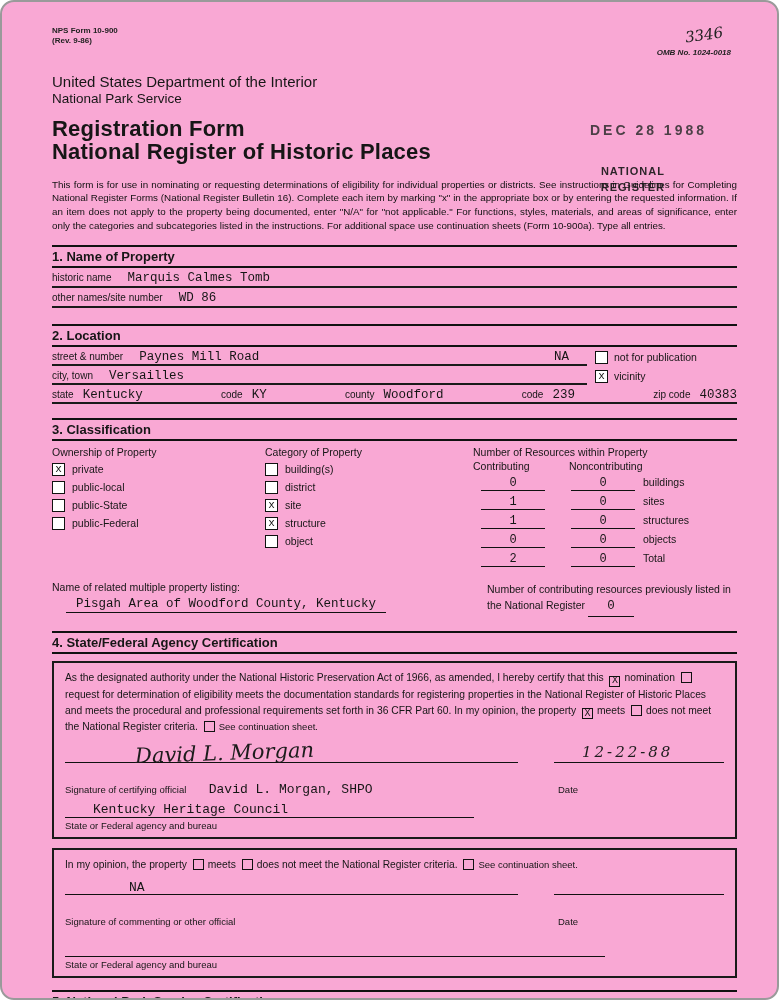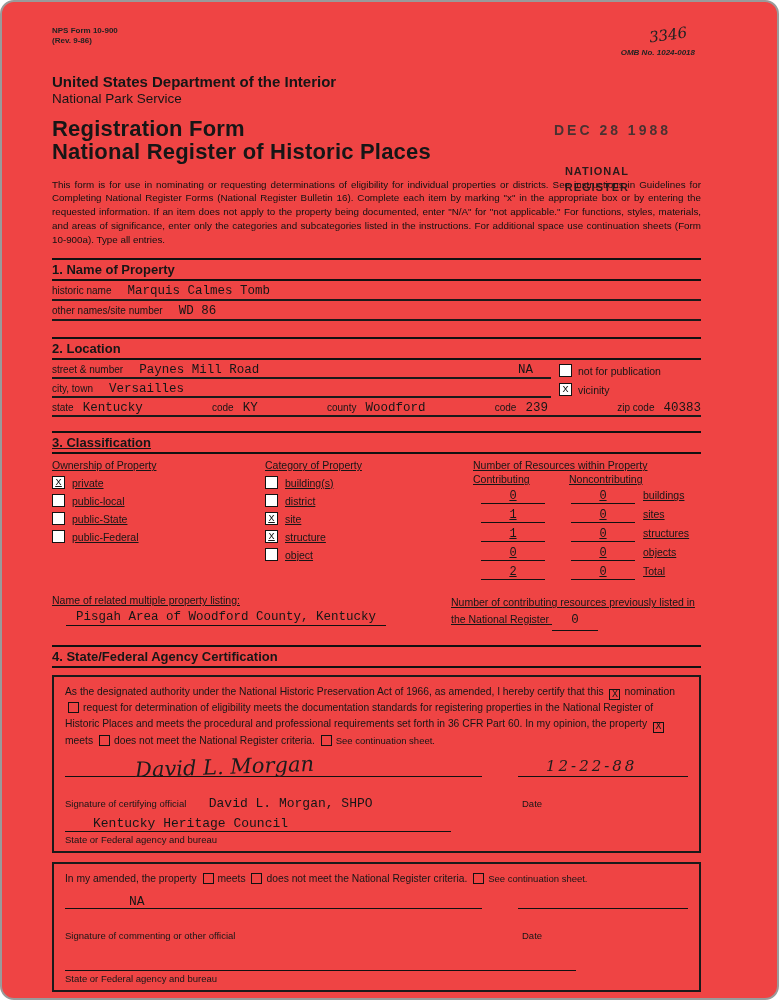--- a/index.html
+++ b/index.html
@@ -1,29 +1,29 @@
 <!DOCTYPE html>
 <html><head>
 <meta charset="utf-8">
 <style>
   * { box-sizing: border-box; margin: 0; padding: 0; }
   body { background:#ffffff; font-family:"Liberation Sans", sans-serif; color:#161616; }
   .page {
-    position:relative; width:779px; height:1000px; margin:0 auto; background:#ef4444;
+    position:relative; width:779px; height:1000px; margin:0 auto; background:#f9a8d4;
     border:2px solid #9a9a9a; border-radius:14px; overflow:hidden;
-    padding:24px 76px 16px 50px;
+    padding:24px 40px 16px 50px;
   }
   
   .hdr-row { display:flex; justify-content:space-between; align-items:flex-start; }
   .form-no { font-size:8px; line-height:1.25; font-weight:bold; color:#222; }
   .hdr-right { text-align:left; margin-right:6px; }
   .hand-num { font-family:"DejaVu Serif", serif; font-style:italic; font-size:15px;
               transform:rotate(-8deg); display:inline-block; margin-left:28px; color:#222; }
   .omb { font-size:8px; font-weight:bold; font-style:italic; color:#222; margin-top:4px; }
-  .dept { font-size:15px; font-weight:bold; margin-top:16px; }
+  .dept { font-size:15px; font-weight:normal; margin-top:16px; }
   .nps  { font-size:13.5px; margin-top:1px; }
   .title-wrap { position:relative; margin-top:12px; }
   .main-title { font-size:22px; font-weight:bold; line-height:1.04; letter-spacing:0.2px; }
   .stamp { position:absolute; right:30px; top:4px; color:#2e2e2e; }
   .stamp-date { font-size:14px; letter-spacing:3px; font-weight:bold; opacity:.85; }
   .stamp-nr { position:absolute; right:72px; top:46px; text-align:center; font-weight:bold;
               font-size:11px; letter-spacing:1px; line-height:1.45; opacity:.9; }
   .intro { margin-top:14px; font-size:9.8px; line-height:1.4; text-align:justify; color:#111; }
   
   .sec-head { border-top:2.5px solid #111; border-bottom:2.5px solid #111;
@@ -159,21 +159,21 @@
         <span class="lab">code</span>
         <span class="mono">239</span>
       </span>
       <span class="grp">
         <span class="lab">zip code</span>
         <span class="mono">40383</span>
       </span>
     </div>
   </div>
 
-  <div style="margin-top:14px;text-decoration:underline;">
+  <div style="margin-top:14px;">
     <div class="sec-head">3.  Classification</div>
     <div class="cls-cols">
       <div style="width:213px;">
         <div class="col-title">Ownership of Property</div>
         <div class="cb-row">
           <span class="cb">x</span>
           <span>private</span>
         </div>
         <div class="cb-row">
           <span class="cb"></span>
@@ -283,21 +283,21 @@
         <div class="date-lab">Date</div>
       </div>
       <div class="agency-line">
         <span class="mono" style="font-size:13px;">Kentucky Heritage Council</span>
       </div>
       <div class="sig-label" style="margin-top:2px;">State or Federal agency and bureau</div>
     </div>
 
     <div class="cert-box" style="margin-top:9px;">
       <div class="cert-text">
-        <span>In my amended, the property</span>
+        <span>In my opinion, the property</span>
         <span class="cbi"></span><span>meets</span>
         <span class="cbi"></span><span>does not meet the National Register criteria.</span>
         <span class="cbi"></span><span style="font-size:9.5px;">See continuation sheet.</span>
       </div>
       <div class="sigline-row">
         <div class="sig-main" style="height:20px;">
           <span class="mono" style="position:absolute; left:64px; bottom:-1px; font-size:13px;">NA</span>
         </div>
         <div class="sig-date" style="height:20px;"></div>
       </div>

